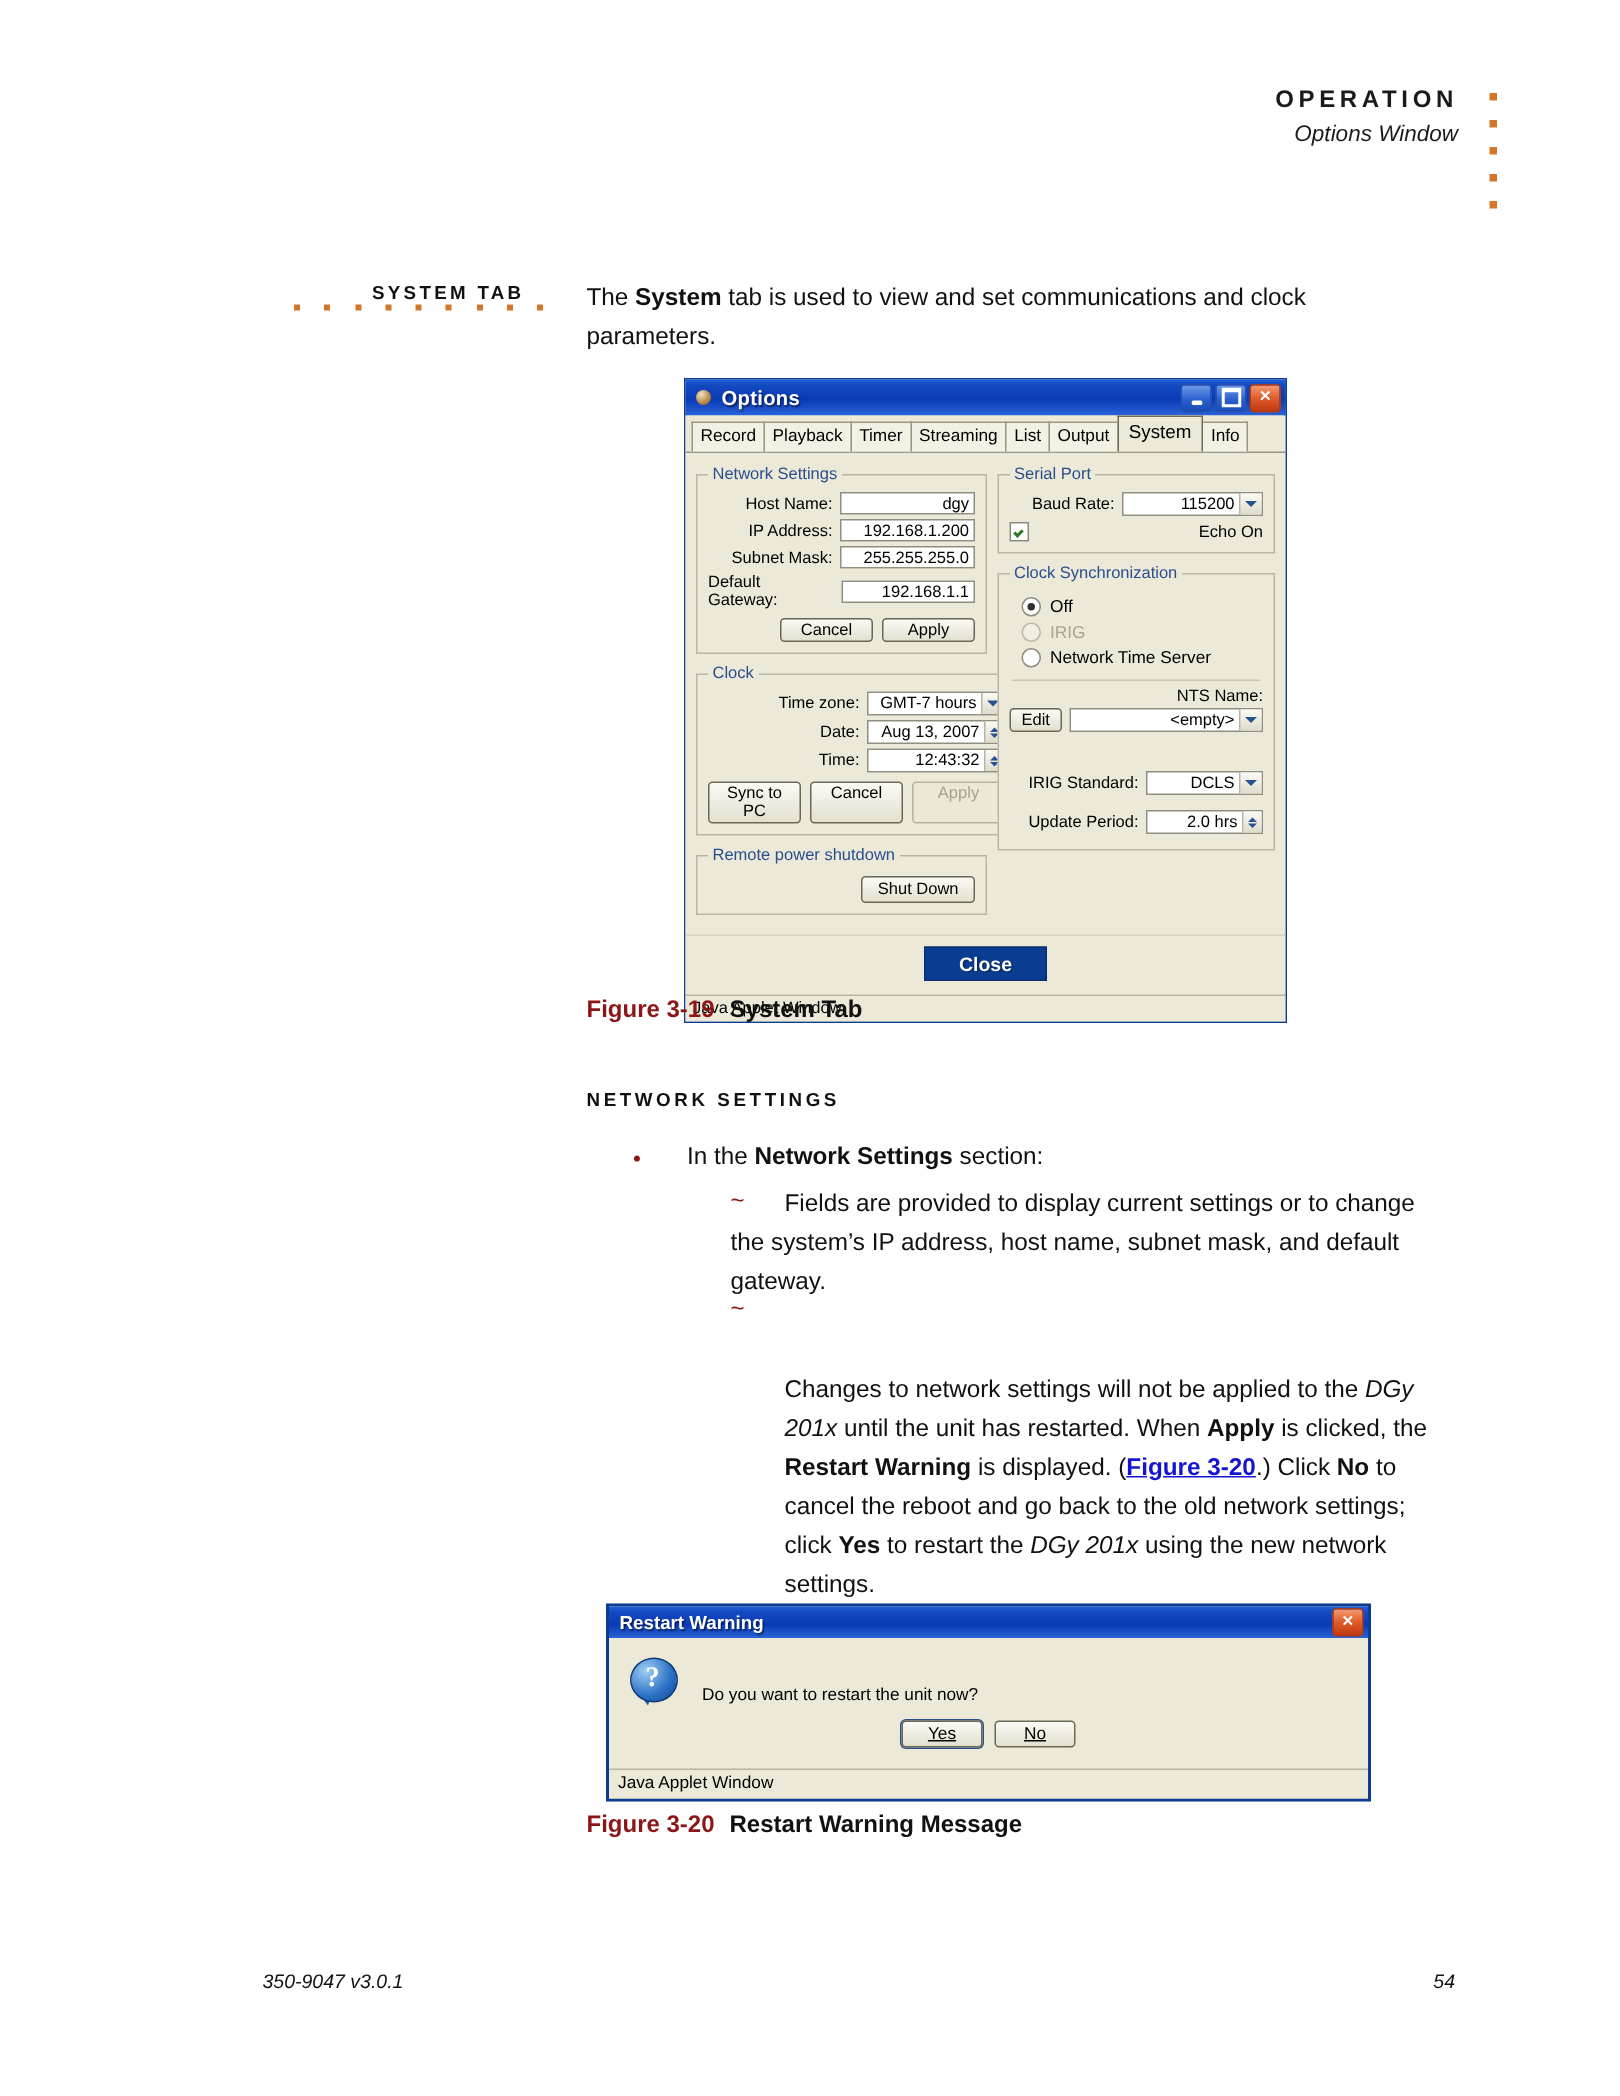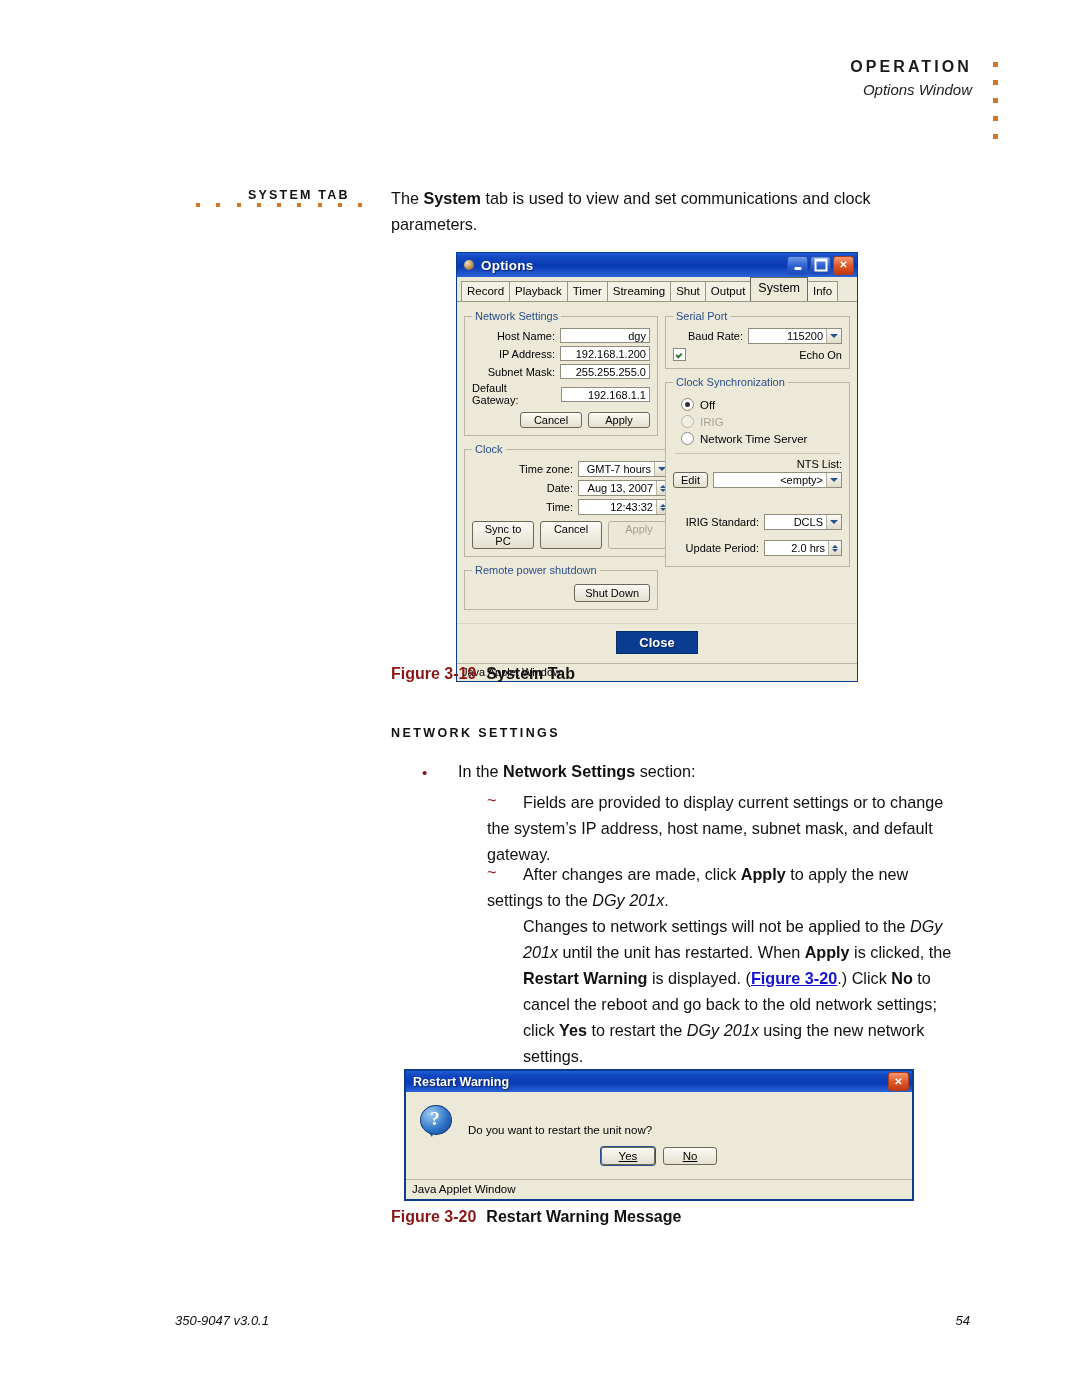--- a/index.html
+++ b/index.html
@@ -195,21 +195,21 @@
             <span class="g">✕</span>
           </span>
       </span>
     </div>
 
     <div class="tabstrip">
       <span class="tab">Record</span>
       <span class="tab">Playback</span>
       <span class="tab">Timer</span>
       <span class="tab">Streaming</span>
-      <span class="tab">Shut</span>
+      <span class="tab">List</span>
       <span class="tab">Output</span>
       <span class="tab active">System</span>
       <span class="tab">Info</span>
     </div>
 
     <div class="winbody">
       <div class="cols">
 
         <div class="colL">
 
@@ -306,21 +306,21 @@
             </div>
             <div class="rad dis">
               <span class="radio"></span>
               <span>IRIG</span>
             </div>
             <div class="rad">
               <span class="radio"></span>
               <span>Network Time Server</span>
             </div>
             <div class="hr"></div>
-            <div class="ntslabel">NTS List:</div>
+            <div class="ntslabel">NTS Name:</div>
             <div class="ntsrow">
               <span class="btn" style="min-width:0;padding:1px 7px">Edit</span>
               <span class="combo" style="flex:1">
                 <span class="cv left">&lt;empty&gt;</span>
                 <span class="arr"></span>
               </span>
             </div>
             <div style="height:26px"></div>
             <div class="frow">
               <span class="flabel">IRIG Standard:</span>
@@ -361,21 +361,20 @@
     <span class="tx"><span>In the </span><b>Network Settings</b><span> section:</span></span>
   </div>
 
   <div class="lvl2" style="top:789px">
     <span class="tl">~</span>
     <span class="tx">Fields are provided to display current settings or to change the system’s IP address, host name, subnet mask, and default gateway.</span>
   </div>
 
   <div class="lvl2" style="top:861px">
     <span class="tl">~</span>
-    <span class="tx"><span>After changes are made, click </span><b>Apply</b><span> to apply the new settings to the </span><i class="it">DGy 201x</i><span>.</span></span>
   </div>
 
   <div class="para" style="top:913px">
     <span>Changes to network settings will not be applied to the </span><i class="it">DGy 201x</i><span> until the unit has restarted. When </span><b>Apply</b><span> is clicked, the </span><b>Restart Warning</b><span> is displayed. (</span><a class="link" href="#">Figure 3-20</a><span>.) Click </span><b>No</b><span> to cancel the reboot and go back to the old network settings; click </span><b>Yes</b><span> to restart the </span><i class="it">DGy 201x</i><span> using the new network settings.</span>
   </div>
 
   <div class="win2">
     <div class="tb2">
       <span class="ttl">Restart Warning</span>
       <span class="wb close">

